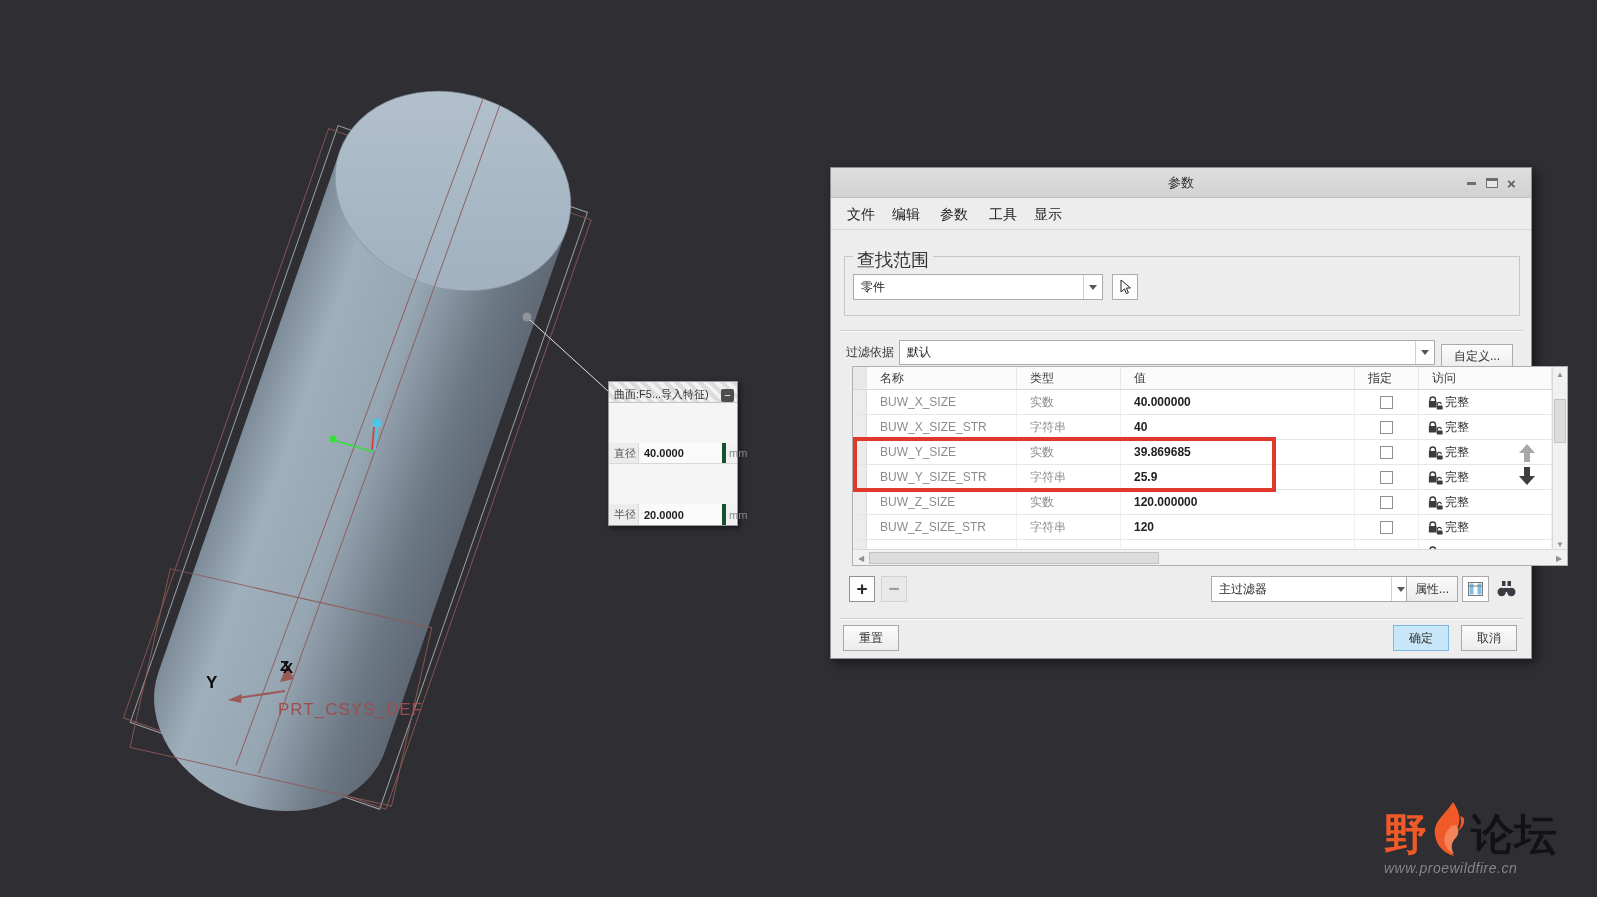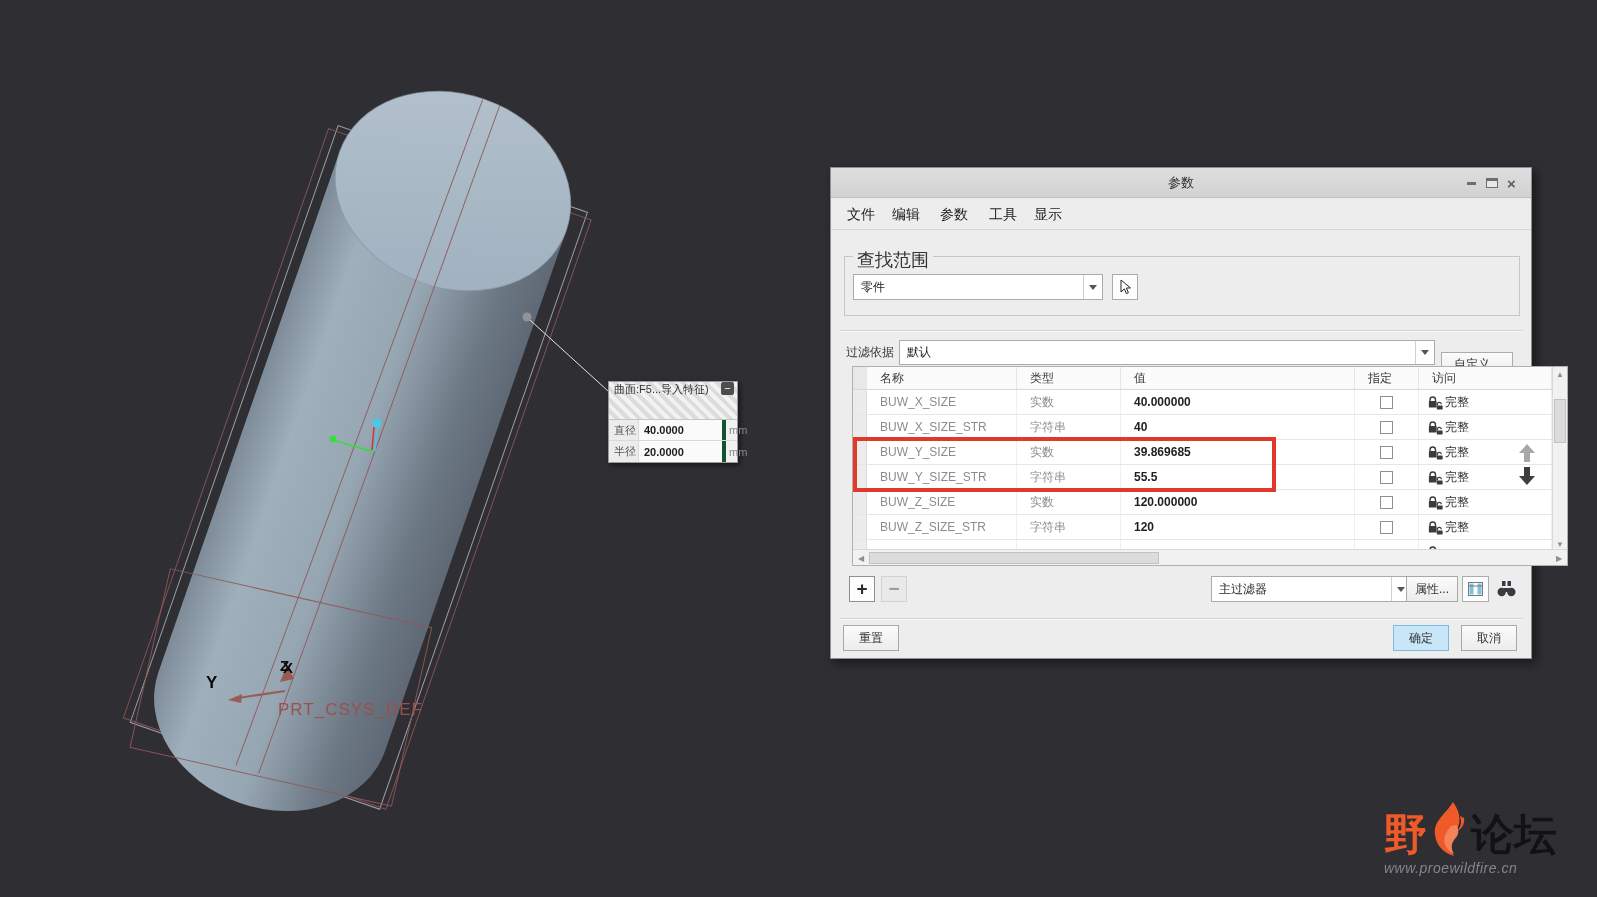--- a/index.html
+++ b/index.html
@@ -5,26 +5,26 @@
   html,body{margin:0;padding:0;background:#1f1f23;}
   *{box-sizing:border-box;font-family:"Liberation Sans","DejaVu Sans",sans-serif;}
   #stage{position:relative;width:1597px;height:897px;background:#2E2E33;overflow:hidden;}
 
   
   #scene{position:absolute;left:0;top:0;width:1597px;height:897px;}
 
   
   .dim-tip{position:absolute;left:608px;top:381px;width:130px;border:1px solid #9a9a9a;
     box-shadow:2px 2px 5px rgba(0,0,0,.5);font-size:11px;background:#f5f5f5;}
-  .dim-tip .tip-hd{display:flex;align-items:flex-start;height:38px;padding:0 3px 0 5px;color:#333;
+  .dim-tip .tip-hd{display:flex;align-items:flex-end;height:21px;padding:12px 3px 0 5px;color:#333;
     background:repeating-linear-gradient(45deg,#f2f2f2 0 4px,#dcdcdc 4px 8px);border-bottom:1px solid #c4c4c4;}
   .dim-tip .tip-hd .t{flex:1;white-space:nowrap;overflow:hidden;}
   .tip-min{width:13px;height:13px;background:#4d4d4d;border-radius:2px;color:#fff;display:flex;
     align-items:center;justify-content:center;font-size:11px;line-height:1;}
-  .tip-row{display:flex;height:21px;align-items:center;border-bottom:1px solid #d9d9d9;background:#fafafa;}
+  .tip-row{display:flex;height:21px;align-items:center;border-bottom:1px solid #d9d9d9;background:#fafafa;margin-top:40px;}
   .tip-row:last-child{border-bottom:none;}
   .tip-row .lbl{width:30px;padding-left:5px;color:#555;background:#ececec;height:100%;display:flex;align-items:center;border-right:1px solid #d9d9d9;}
   .tip-row .val{flex:1;padding-left:5px;font-weight:bold;color:#1c1c1c;}
   .tip-row .unit{width:15px;color:#888;border-left:4px solid #14532d;height:100%;display:flex;align-items:center;padding-left:3px;background:#f1f1f1;}
 
   
   #dlg{position:absolute;left:830px;top:167px;width:702px;height:492px;background:#EDEDED;
     border:1px solid #8f8f8f;box-shadow:4px 4px 10px rgba(0,0,0,.45);font-size:12px;color:#333;}
   .tbar{position:absolute;left:0;top:0;right:0;height:30px;background:linear-gradient(#dedede,#d2d2d2);
     border-bottom:1px solid #bfbfbf;}
@@ -44,21 +44,21 @@
   .sel{position:absolute;height:26px;background:#fff;border:1px solid #ababab;display:flex;align-items:center;}
   .sel .txt{flex:1;padding-left:7px;white-space:nowrap;overflow:hidden;color:#222;}
   .sel .arrowbox{width:19px;align-self:stretch;border-left:1px solid #d0d0d0;display:flex;align-items:center;justify-content:center;}
   .caret{width:0;height:0;border-left:4px solid transparent;border-right:4px solid transparent;border-top:5px solid #555;}
 
   .sqbtn{position:absolute;background:#fdfdfd;border:1px solid #ababab;display:flex;align-items:center;justify-content:center;}
 
   .groove{position:absolute;left:8px;right:8px;height:0;border-top:1px solid #d2d2d2;border-bottom:1px solid #fbfbfb;}
 
   .filterlbl{position:absolute;left:15px;top:176px;color:#333;}
-  .custbtn{position:absolute;left:610px;top:184px;width:72px;height:25px;background:linear-gradient(#fbfbfb,#ededed);
+  .custbtn{position:absolute;left:610px;top:176px;width:72px;height:25px;background:linear-gradient(#fbfbfb,#ededed);
     border:1px solid #ababab;display:flex;align-items:center;justify-content:center;color:#333;}
 
   
   .tframe{position:absolute;left:21px;top:198px;width:716px;height:200px;background:#fff;border:1px solid #b0b0b0;overflow:hidden;}
   .tgrid{display:grid;grid-template-columns:14px 150px 104px 234px 64px 1fr;margin-right:15px;}
   .thead{height:23px;background:#fbfbfb;border-bottom:1px solid #d8d8d8;}
   .thead>div{display:flex;align-items:center;padding-left:13px;color:#3a3a3a;border-right:1px solid #e6e6e6;}
   .thead>div:first-child{background:#e8e8e8;padding:0;}
   .trow{height:25px;border-bottom:1px solid #e6e6e6;}
   .trow>div{display:flex;align-items:center;padding-left:13px;border-right:1px solid #efefef;overflow:hidden;white-space:nowrap;}
@@ -283,21 +283,21 @@
         <rect x="10.4" y="10.6" width="6.2" height="4.4" rx="0.5" fill="#3b3b3b"></rect>
       </svg>
       <span class="access-label">完整</span>
     </div>
   </div>
 
   <div class="tgrid trow">
     <div class="c-rowhdr"></div>
     <div class="c-name">BUW_Y_SIZE_STR</div>
     <div class="c-type">字符串</div>
-    <div class="c-value">55.5</div>
+    <div class="c-value">25.9</div>
     <div class="c-desig">
               <span class="checkbox"></span>
             </div>
     <div class="c-access">
       <svg width="16" height="15" viewBox="0 0 17 15">
         <path d="M3.2 6 V4.6 a2.9 2.9 0 0 1 5.8 0 V6" fill="none" stroke="#3b3b3b" stroke-width="1.5"></path>
         <rect x="2" y="6" width="8.2" height="6.8" rx="0.6" fill="#3b3b3b"></rect>
         <path d="M11 10.6 v-1.2 a2.1 2.1 0 0 1 4.2 0" fill="none" stroke="#3b3b3b" stroke-width="1.3"></path>
         <rect x="10.4" y="10.6" width="6.2" height="4.4" rx="0.5" fill="#3b3b3b"></rect>
       </svg>

